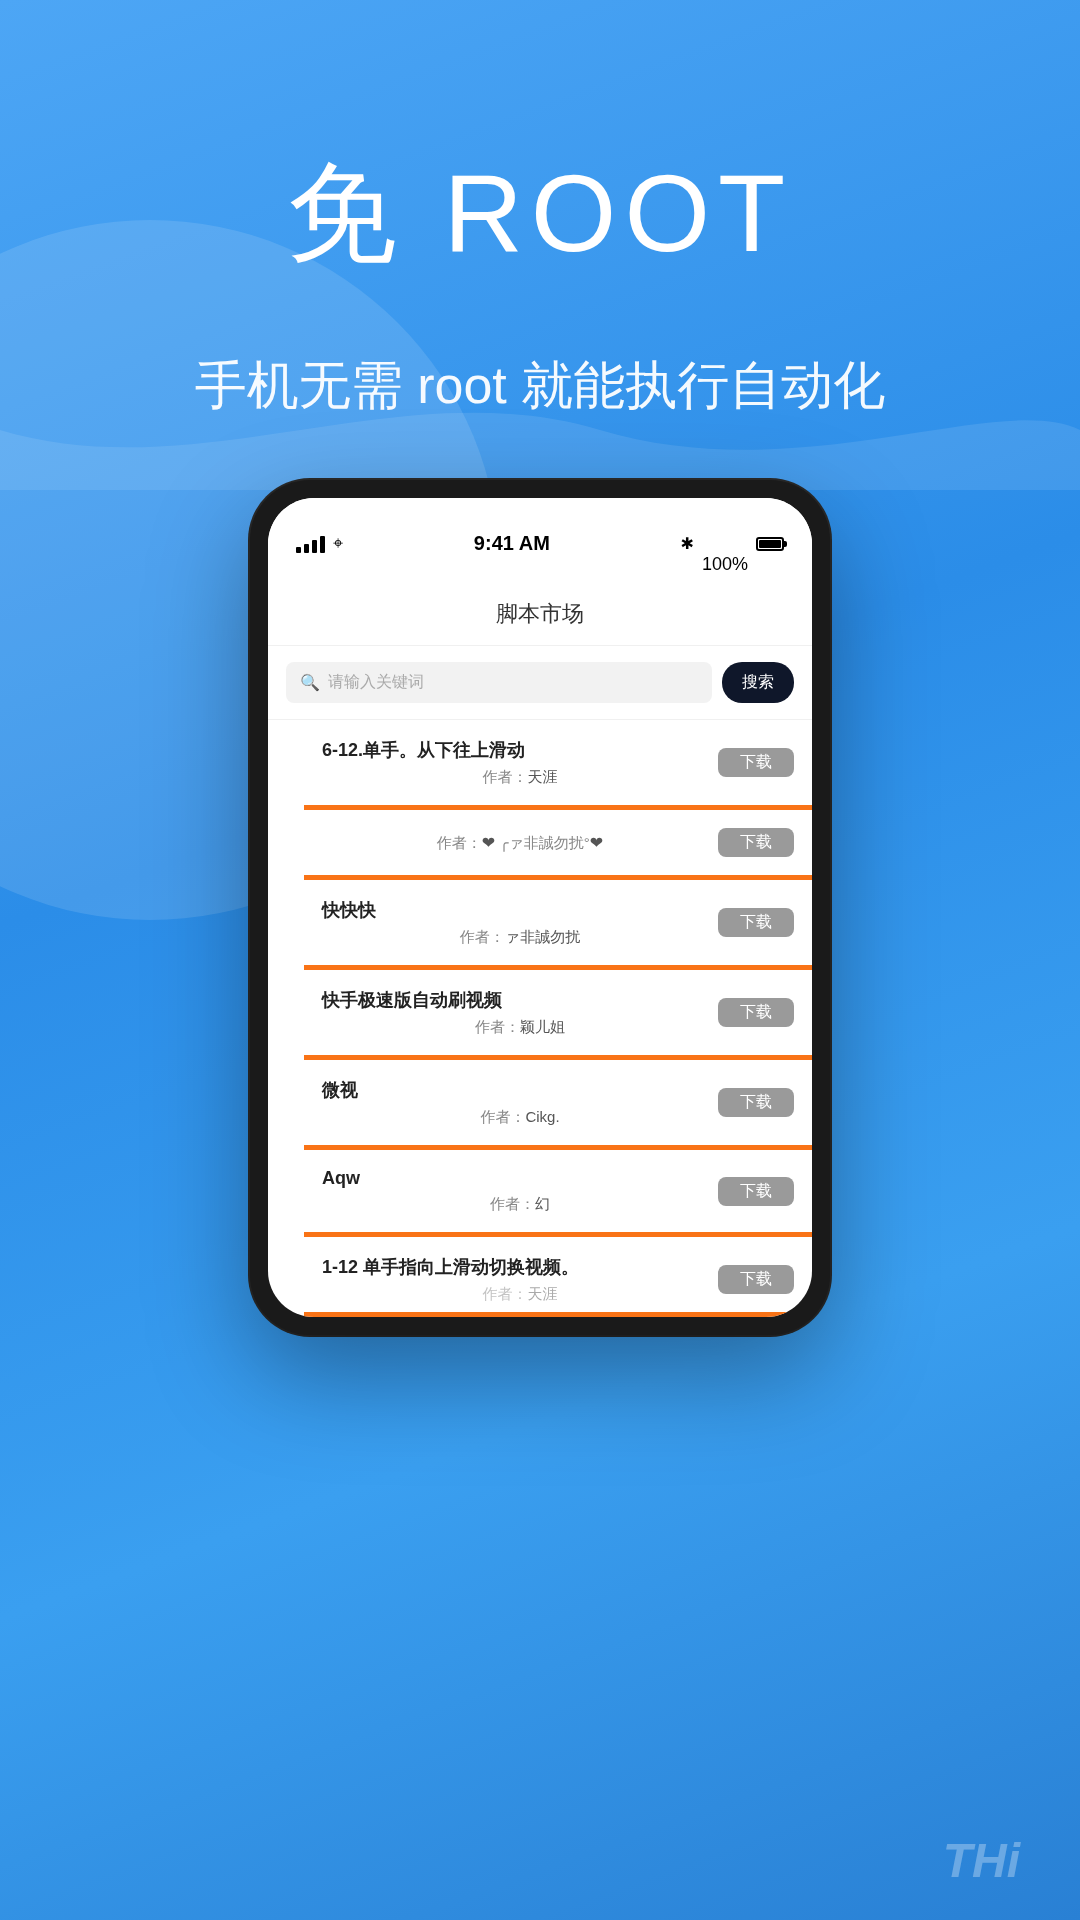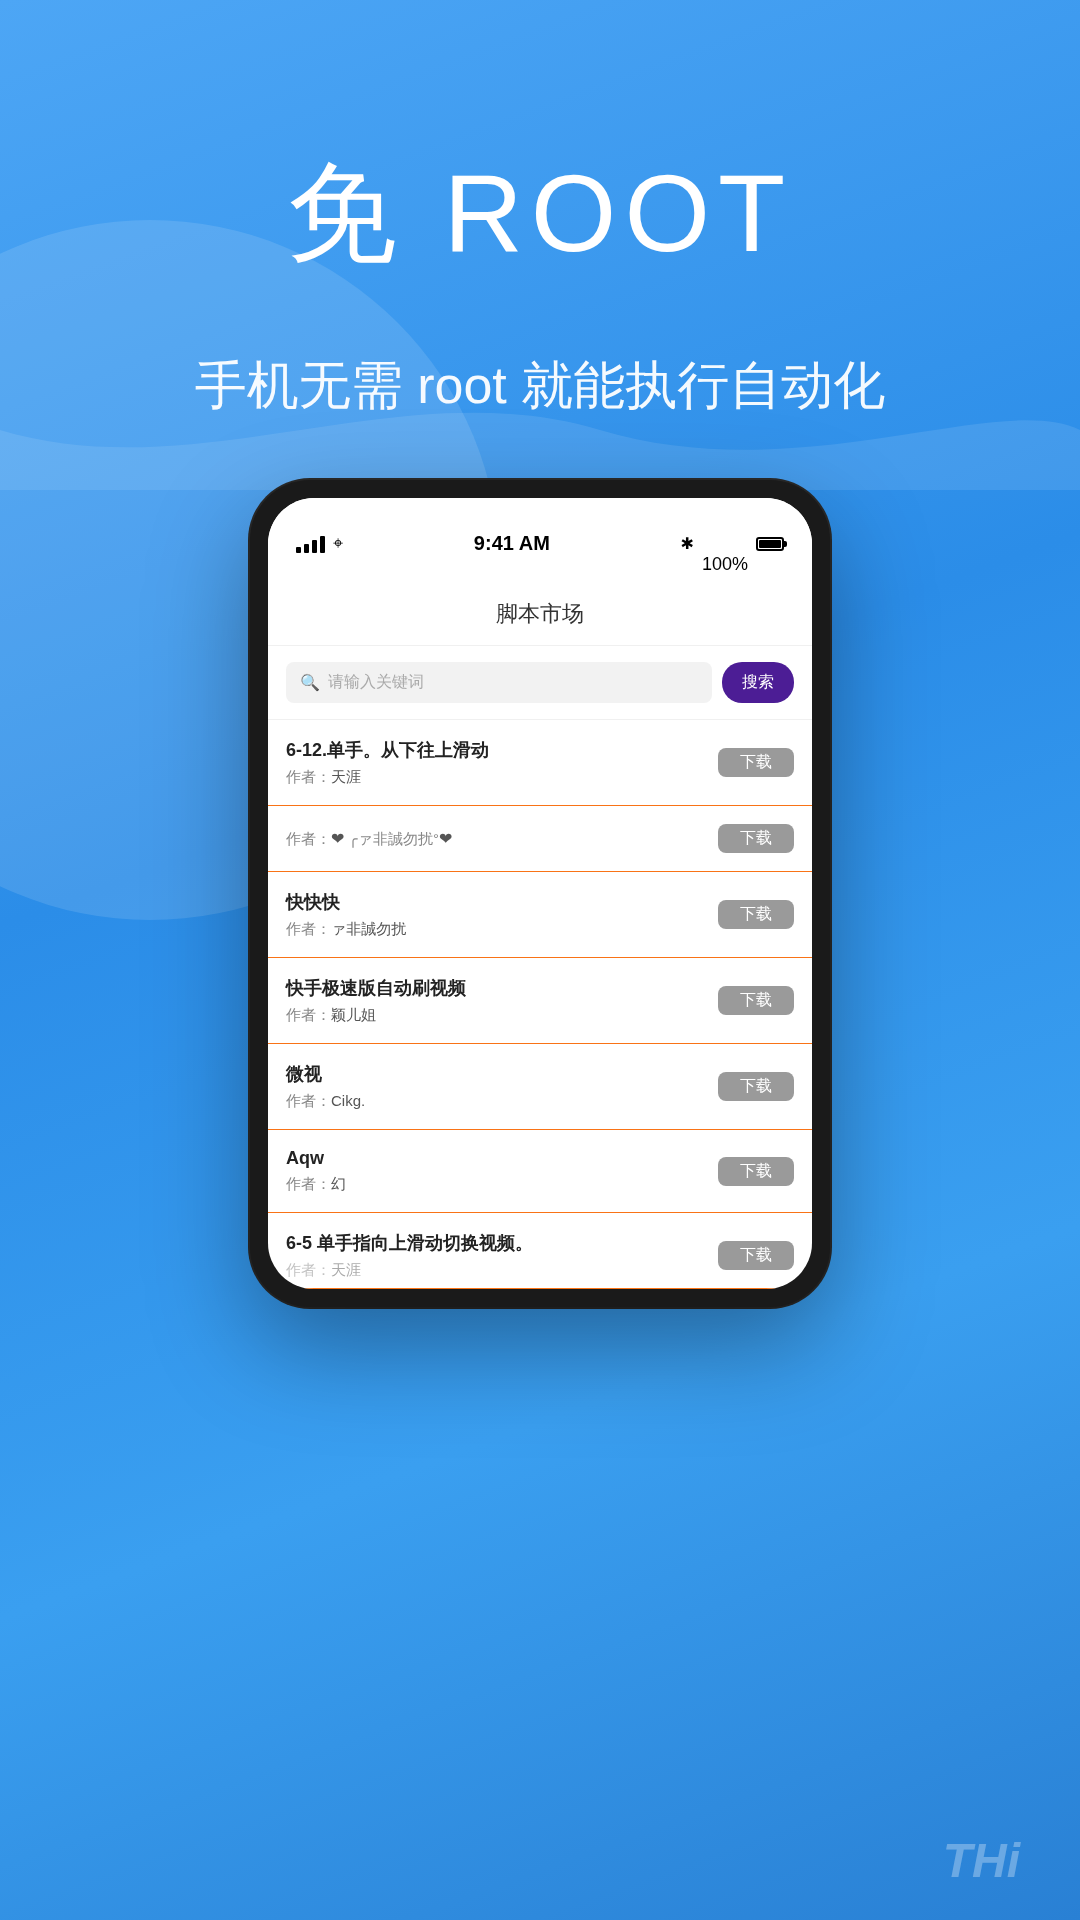--- a/index.html
+++ b/index.html
@@ -201,58 +201,60 @@
       color: #999;
       font-size: 16px;
     }
 
     .search-placeholder {
       color: #aaa;
       font-size: 16px;
     }
 
     .search-btn {
-      background: #4c1d95;
+      background: #0f172a;
       color: white;
       border: none;
       border-radius: 20px;
       padding: 10px 20px;
       font-size: 16px;
       font-weight: 500;
       cursor: pointer;
       white-space: nowrap;
     }
 
     
     .script-list {
       overflow: hidden;
     }
 
     .script-item {
       display: flex;
       align-items: center;
       justify-content: space-between;
       padding: 18px 18px;
-      border-bottom: 1px solid #f97316;
+      border-bottom: 5px solid #f97316;
+      margin-left: 36px;
     }
 
     .script-info {
       flex: 1;
     }
 
     .script-name {
       font-size: 18px;
       font-weight: 600;
       color: #222;
       margin-bottom: 6px;
     }
 
     .script-author {
       font-size: 15px;
       color: #888;
+      text-align: center;
     }
 
     .script-author span {
       color: #555;
     }
 
     .download-btn {
       background: #9a9a9a;
       color: white;
       border: none;
@@ -396,21 +398,21 @@
         <div class="script-item">
           <div class="script-info">
             <div class="script-name">Aqw</div>
             <div class="script-author">作者：<span>幻</span></div>
           </div>
           <button class="download-btn">下载</button>
         </div>
 
         <div class="script-item" style="padding-bottom:8px;">
           <div class="script-info">
-            <div class="script-name">6-5 单手指向上滑动切换视频。</div>
+            <div class="script-name">1-12 单手指向上滑动切换视频。</div>
             <div class="script-author" style="opacity:0.5;">作者：<span>天涯</span></div>
           </div>
           <button class="download-btn">下载</button>
         </div>
 
       </div>
     </div>
   </div>
 </div>
 

